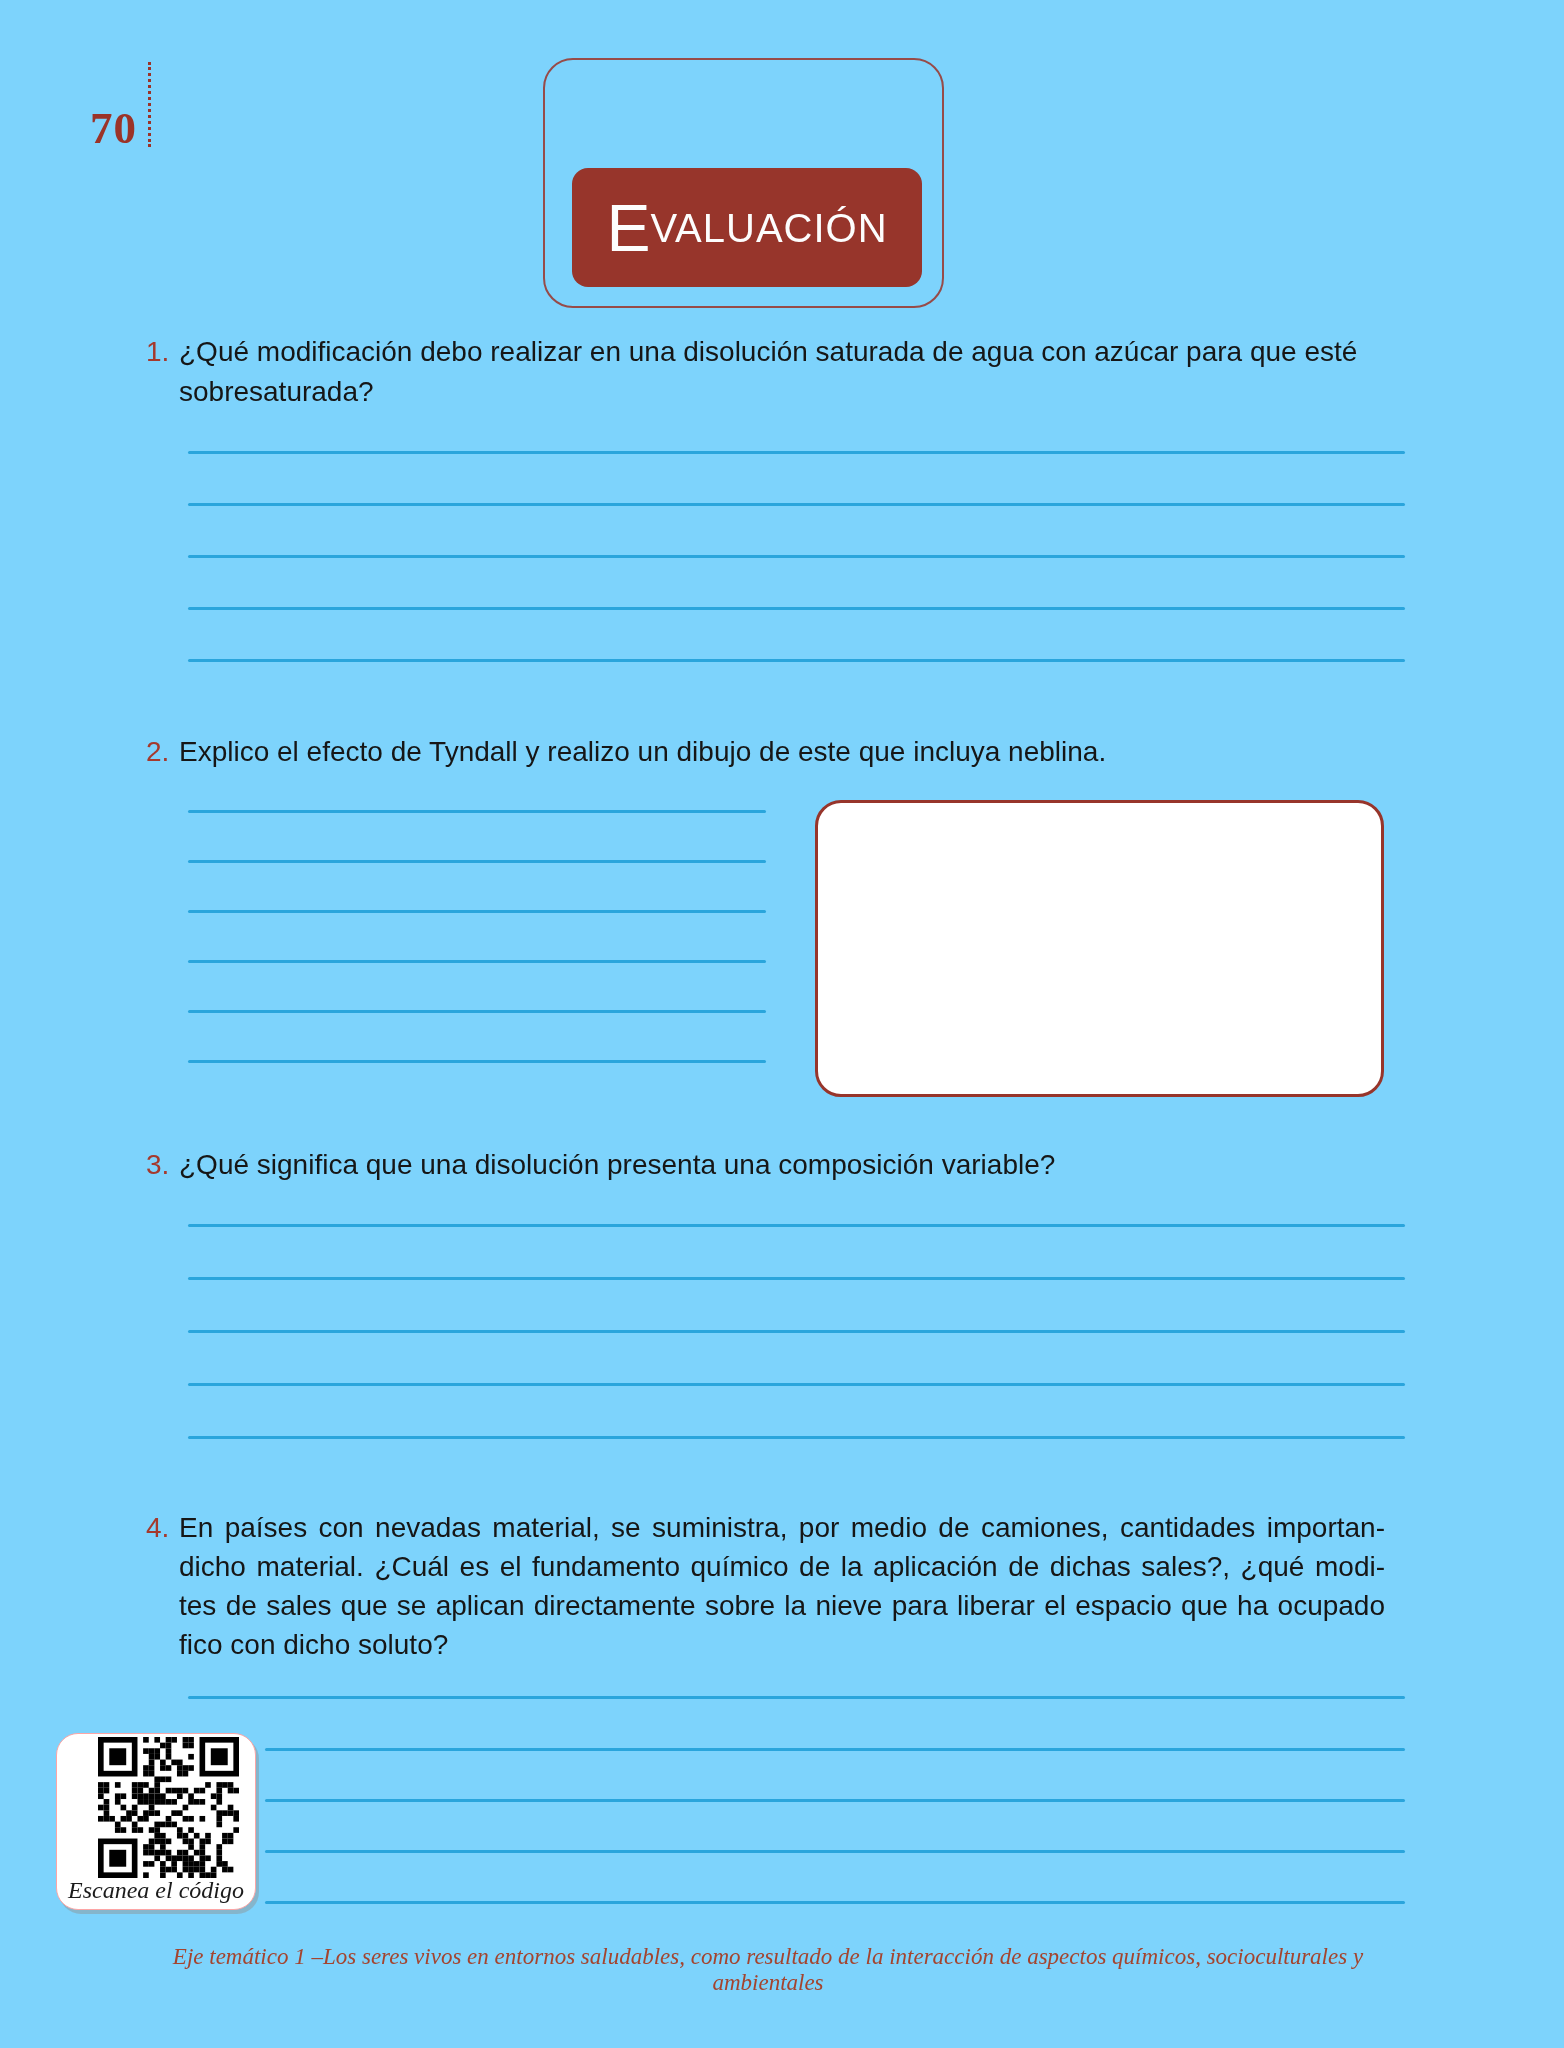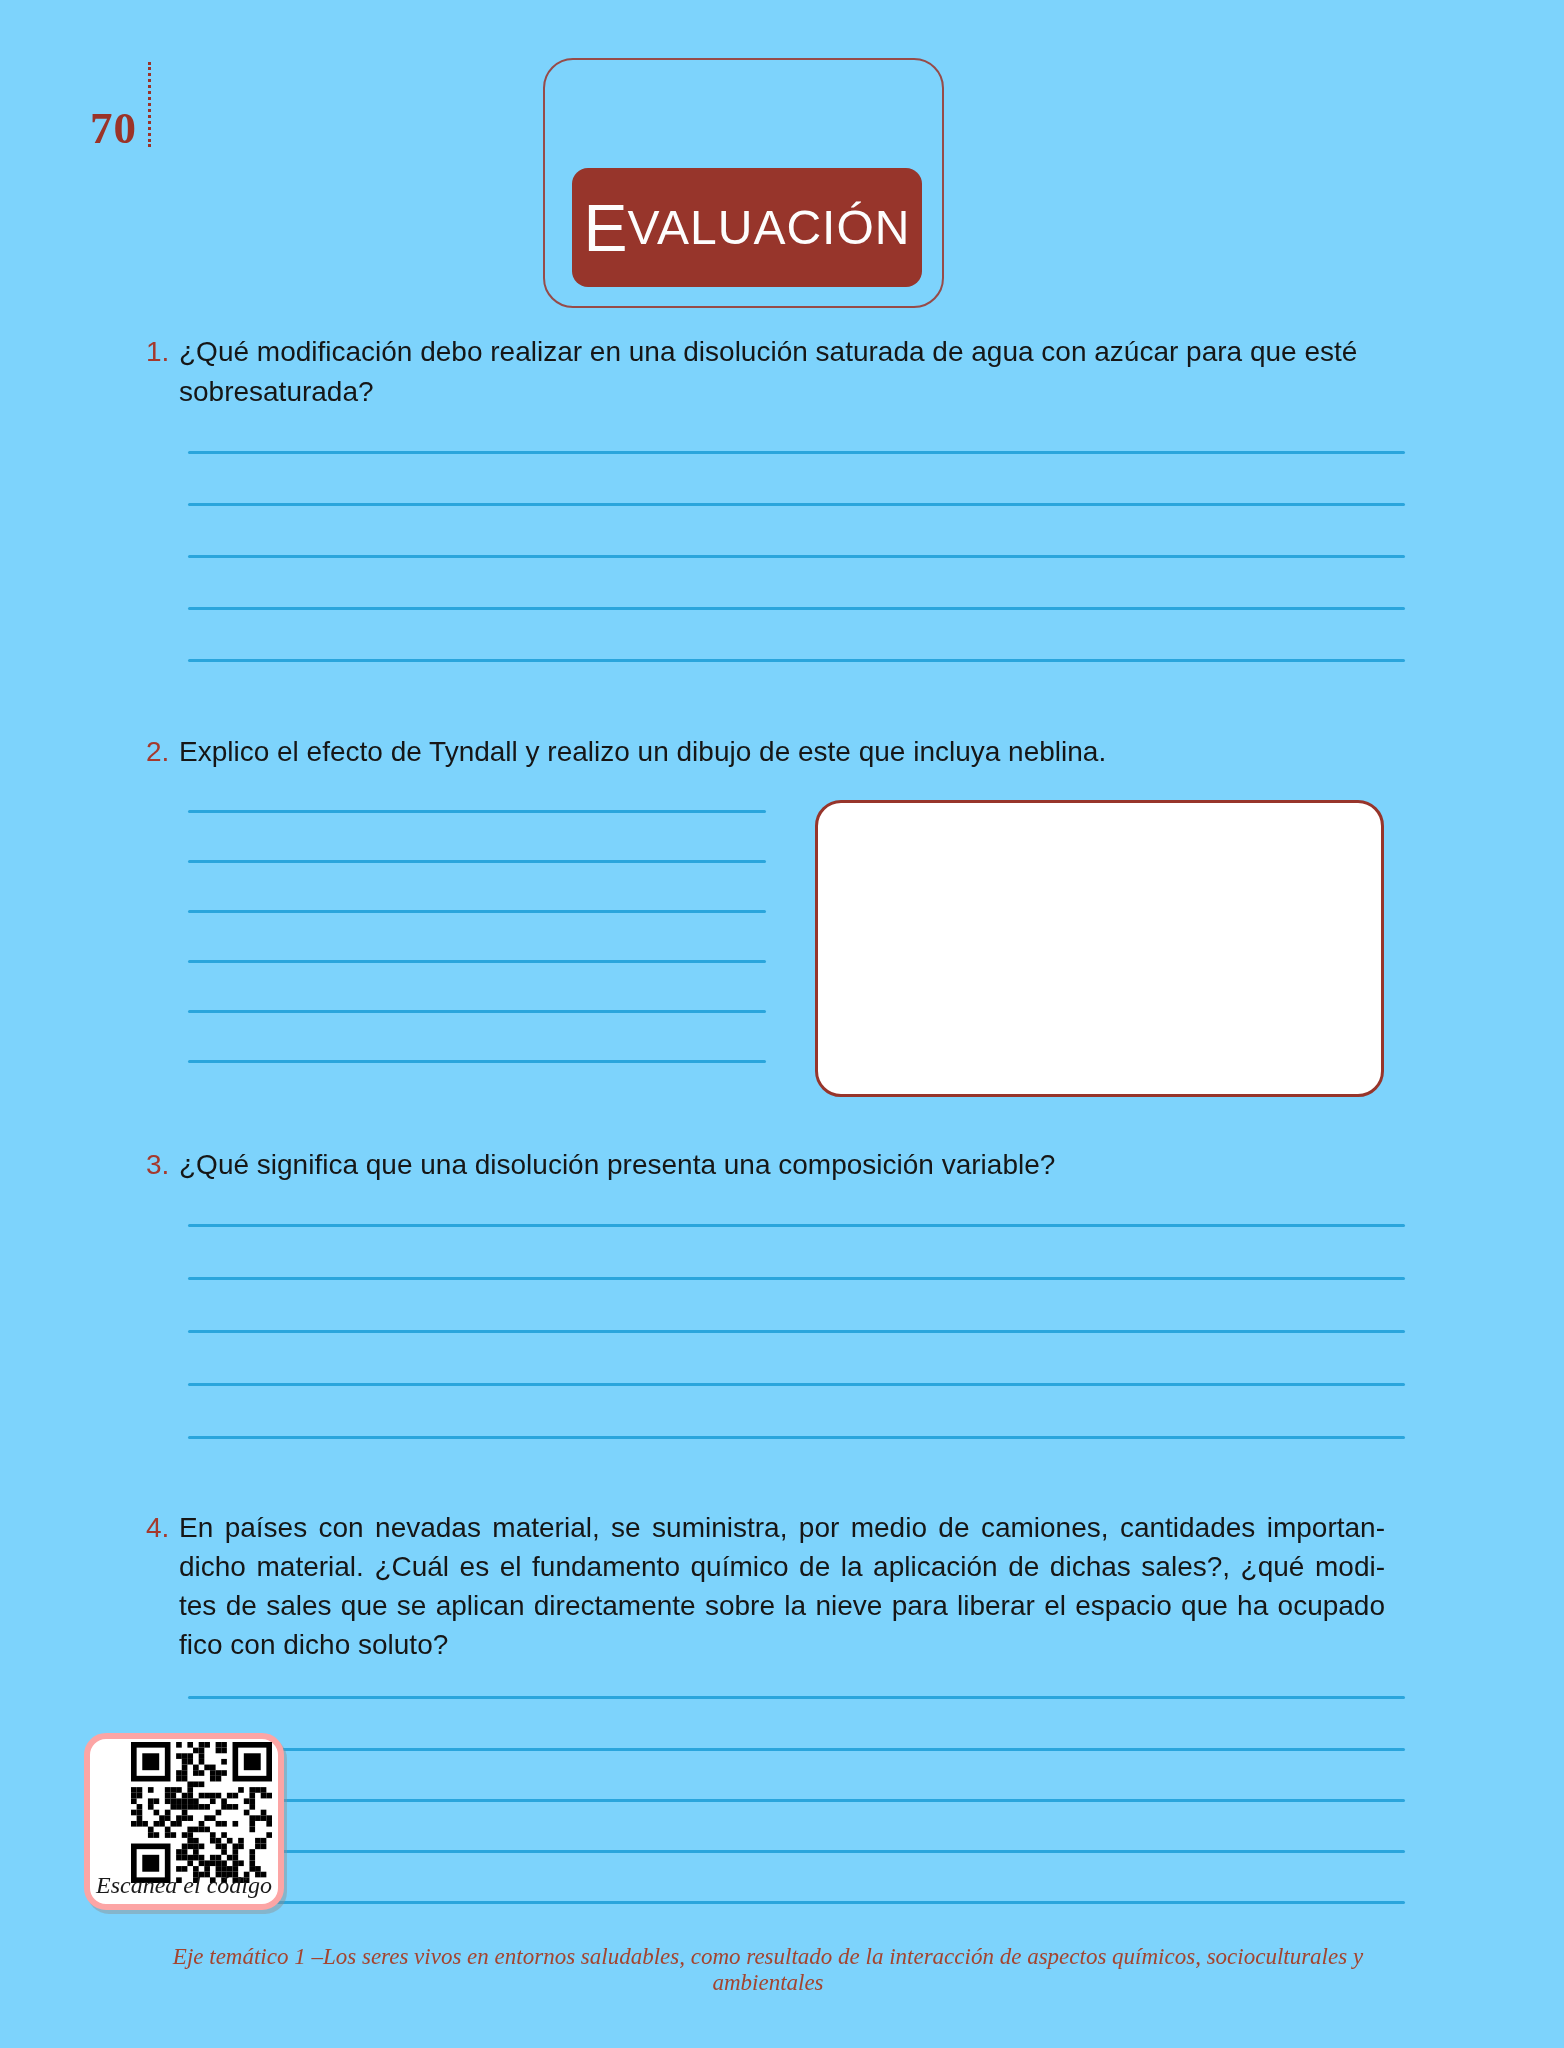--- a/index.html
+++ b/index.html
@@ -25,21 +25,21 @@
     position:absolute; left:543px; top:58px; width:401px; height:250px;
     border:2px solid rgba(155,51,40,0.85); border-radius:30px; background:transparent;
   }
   .hdr-badge {
     position:absolute; left:572px; top:168px; width:350px; height:119px;
     background:#97352b; border-radius:16px;
     display:flex; align-items:center; justify-content:center;
     color:#fdfdfd;
   }
   .badge-e   { font-size:66px; line-height:1; }
-  .badge-rest{ font-size:48px; line-height:1; letter-spacing:1px; }
+  .badge-rest{ font-size:40px; line-height:1; letter-spacing:1px; }
 
   
   .qnum {
     position:absolute; left:146px; font-size:28px; line-height:40px; color:#a5392c;
   }
   .qtext {
     position:absolute; left:179px; width:1210px;
     font-size:28px; line-height:40px; color:#161616;
   }
   .qtext.q4 { width:1206px; }
@@ -53,24 +53,23 @@
 
   
   .drawbox {
     position:absolute; left:815px; top:800px; width:569px; height:297px;
     border:3px solid #97352b; border-radius:26px; background:#fff;
   }
 
   
   .qr-panel {
     position:absolute; left:56px; top:1733px; width:200px; height:177px;
-    border:6px solid #fca5a5; border-radius:22px; background:#fff;
+    border:1px solid #fca5a5; border-radius:22px; background:#fff;
     box-shadow:3px 4px 0 rgba(145,145,145,0.45);
     z-index:2;
-    margin-left:28px;
   }
   .qr-code { position:absolute; left:41px; top:3px; width:141px; height:141px; }
   .qr-caption {
     position:absolute; left:0; right:0; bottom:5px; text-align:center;
     font-family:"Liberation Serif", serif; font-style:italic;
     font-size:24px; color:#1b1b1b;
   }
 
   
   .footer {

